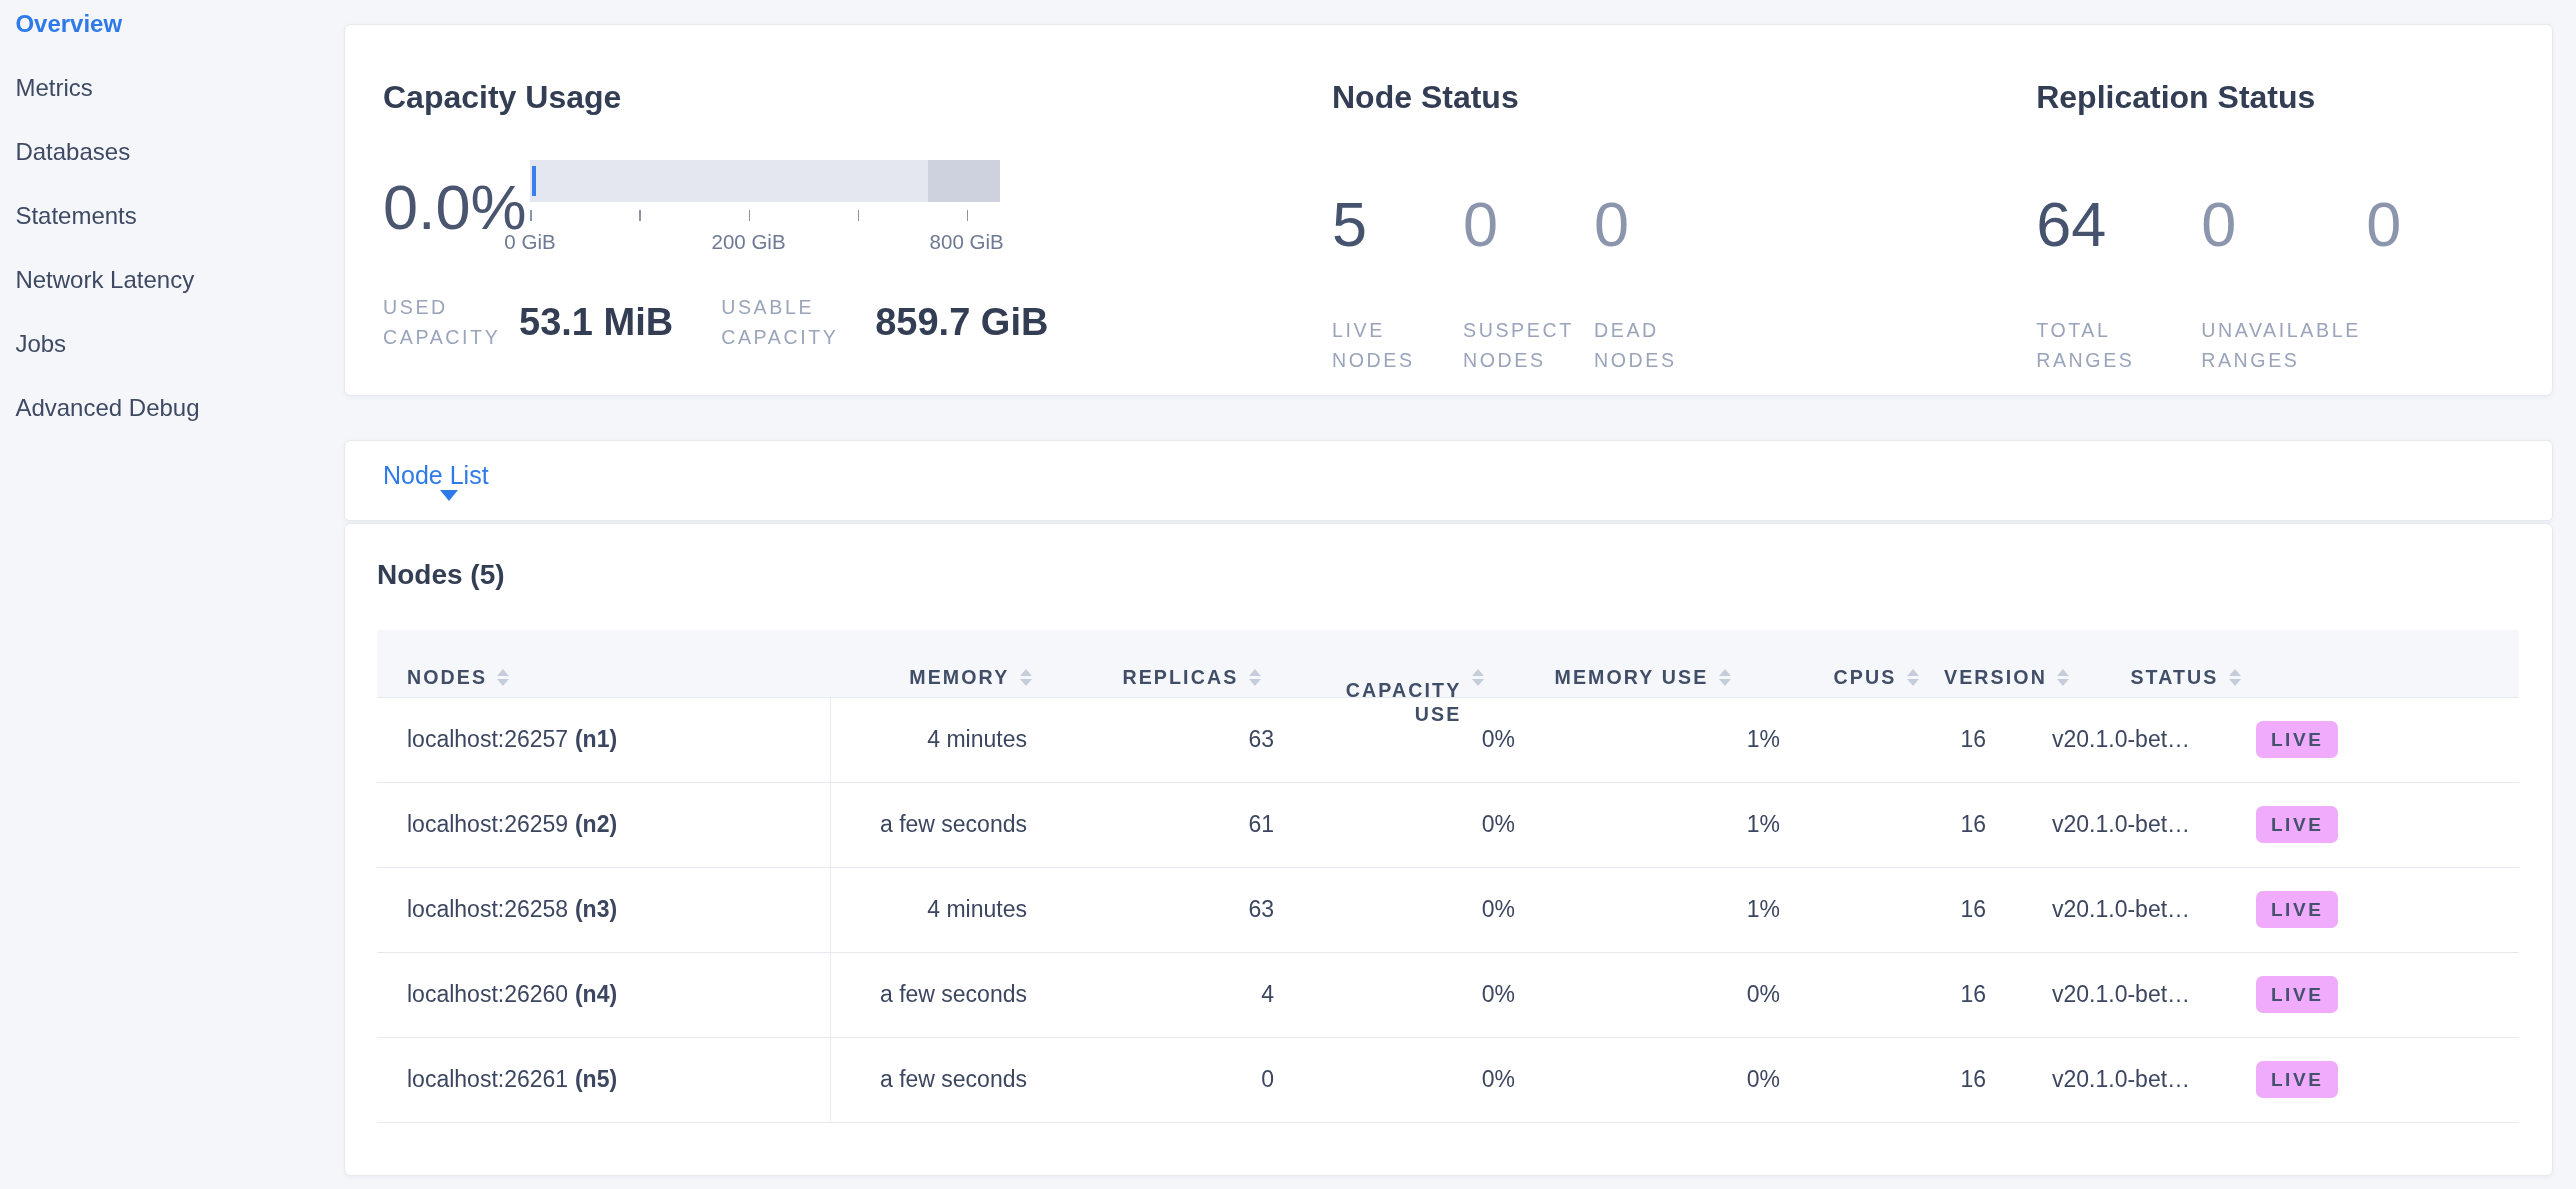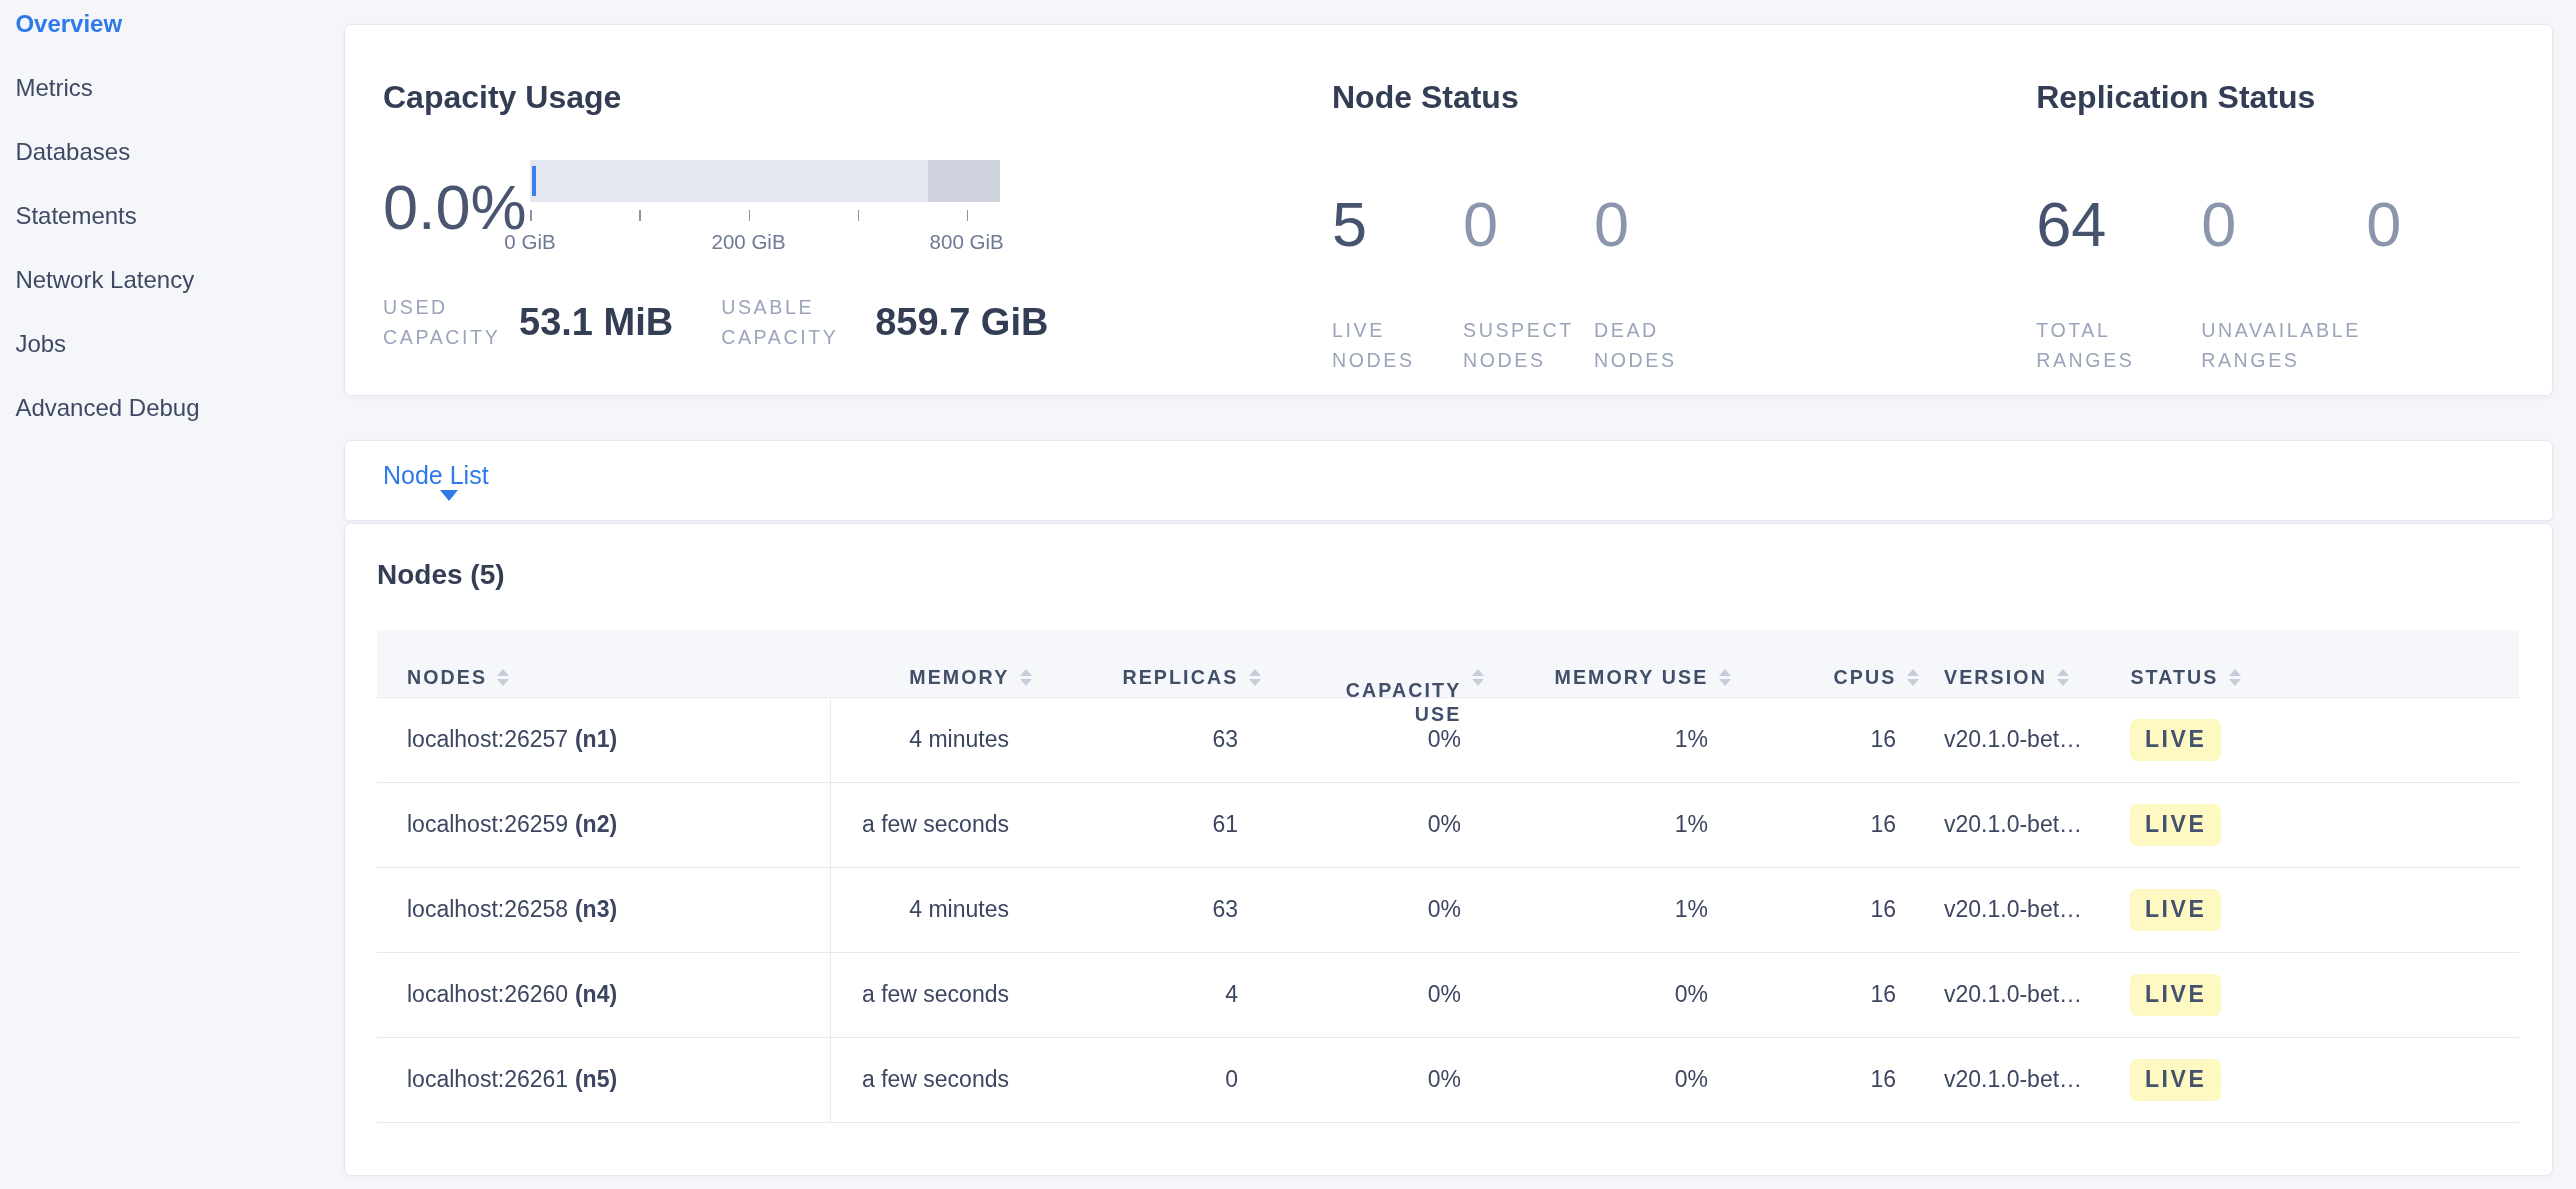--- a/index.html
+++ b/index.html
@@ -103,31 +103,31 @@
   .th-status { padding-left: 3.4px; }
   .th-wrap { width: 128px; text-align: right; line-height: 24px; margin-top: 48px; }
   .sort {
     margin-left: 10.2px; display: inline-flex; flex-direction: column; gap: 3.4px;
     cursor: pointer;
   }
   .sort i { display: block; width: 0; height: 0; border-left: 6px solid transparent; border-right: 6px solid transparent; }
   .sort .up { border-bottom: 7.7px solid #c6cdda; }
   .sort .down { border-top: 7.7px solid #c6cdda; }
 
-  .tbody-row { height: 85px; border-bottom: 0.9px solid #e6e9f2; font-size: 23px; color: #3c4660; background:#fff; }
+  .tbody-row { height: 85px; border-bottom: 0.9px solid #e6e9f2; font-size: 23px; color: #3c4660; background:#fff;gap:18px; }
   .td { display: flex; align-items: center; }
   .td.right { justify-content: flex-end; padding-right: 31px; }
   .td-nodes { padding-left: 30px; border-right: 0.9px solid #e9ecf4; }
   .td-version { padding-left: 17px; white-space: nowrap; }
   .td-status { padding-left: 3.4px; }
   .node-id { font-weight: 700; margin-left: 6.8px; }
   .badge {
     display: inline-block; padding: 7.7px 14.5px;
-    background: #fef9c3; border-radius: 6.8px;
-    font-size: 23px; font-weight: 700; letter-spacing: 2.6px; color: #45526d;
+    background: #f0abfc; border-radius: 6.8px;
+    font-size: 19px; font-weight: 700; letter-spacing: 2.6px; color: #45526d;
   }
 </style>
 </head>
 <body>
 
 <div class="page">
 
   <nav class="sidebar">
     <div class="side-item active">Overview</div>
     <div class="side-item">Metrics</div>

